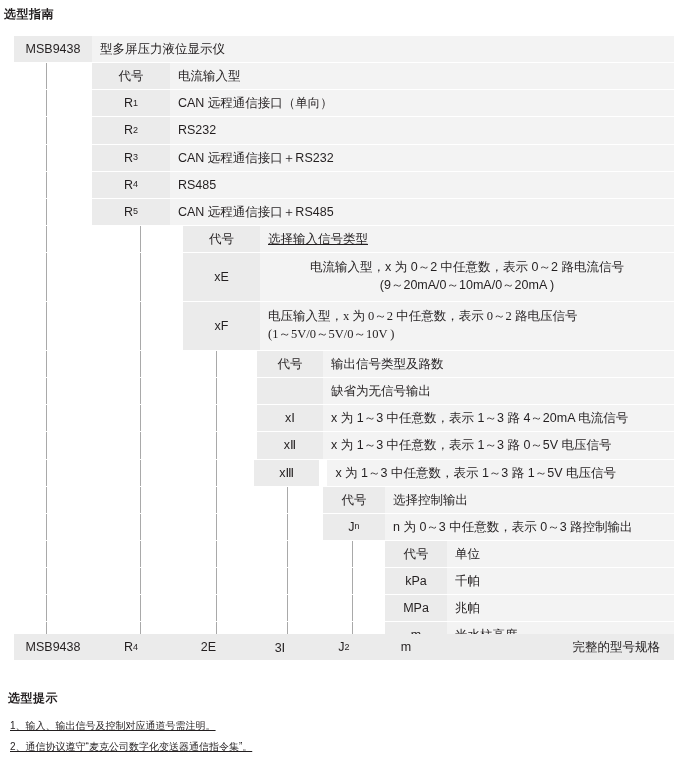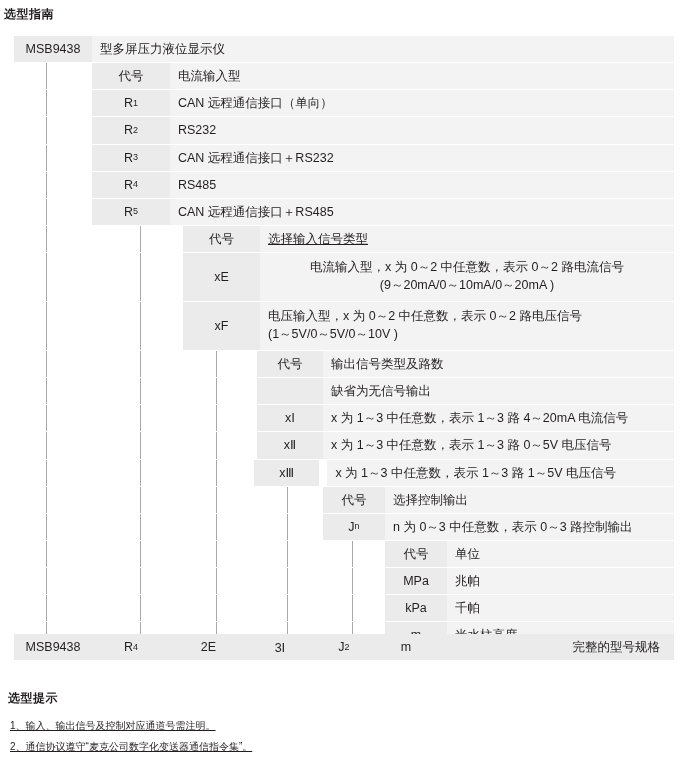--- a/index.html
+++ b/index.html
@@ -191,21 +191,21 @@
       <div class="cell blank" style="width:169px;"></div>
       <div class="cell code center" style="width:77px; min-height:48px;">xE</div>
       <div class="cell desc two-line" style="width:414px; min-height:48px;text-align:center;">
         <span class="l1">电流输入型，x 为 0～2 中任意数，表示 0～2 路电流信号</span>
         <span class="l2">(9～20mA/0～10mA/0～20mA )</span>
       </div>
     </div>
     <div class="row">
       <div class="cell blank" style="width:169px;"></div>
       <div class="cell code center" style="width:77px; min-height:48px;">xF</div>
-      <div class="cell desc two-line" style="width:414px; min-height:48px;">
+      <div class="cell desc two-line" style="width:414px; min-height:48px;font-family:Liberation Serif, serif;">
         <span class="l1">电压输入型，x 为 0～2 中任意数，表示 0～2 路电压信号</span>
         <span class="l2">(1～5V/0～5V/0～10V )</span>
       </div>
     </div>
 
     <div class="row">
       <div class="cell blank" style="width:243px;"></div>
       <div class="cell code center" style="width:66px;">代号</div>
       <div class="cell desc" style="width:351px;">输出信号类型及路数</div>
     </div>
@@ -245,27 +245,27 @@
       <div class="cell desc" style="width:289px;">n 为 0～3 中任意数，表示 0～3 路控制输出</div>
     </div>
 
     <div class="row">
       <div class="cell blank" style="width:371px;"></div>
       <div class="cell code center" style="width:62px;">代号</div>
       <div class="cell desc" style="width:227px;">单位</div>
     </div>
     <div class="row">
       <div class="cell blank" style="width:371px;"></div>
+      <div class="cell code center" style="width:62px;">kPa</div>
+      <div class="cell desc" style="width:227px;">千帕</div>
+    </div>
+    <div class="row">
+      <div class="cell blank" style="width:371px;"></div>
       <div class="cell code center" style="width:62px;">MPa</div>
       <div class="cell desc" style="width:227px;">兆帕</div>
-    </div>
-    <div class="row">
-      <div class="cell blank" style="width:371px;"></div>
-      <div class="cell code center" style="width:62px;">kPa</div>
-      <div class="cell desc" style="width:227px;">千帕</div>
     </div>
     <div class="row">
       <div class="cell blank" style="width:371px;"></div>
       <div class="cell code center" style="width:62px;">m</div>
       <div class="cell desc" style="width:227px;">米水柱高度</div>
     </div>
 
   </div>
 
   <div class="summary">

